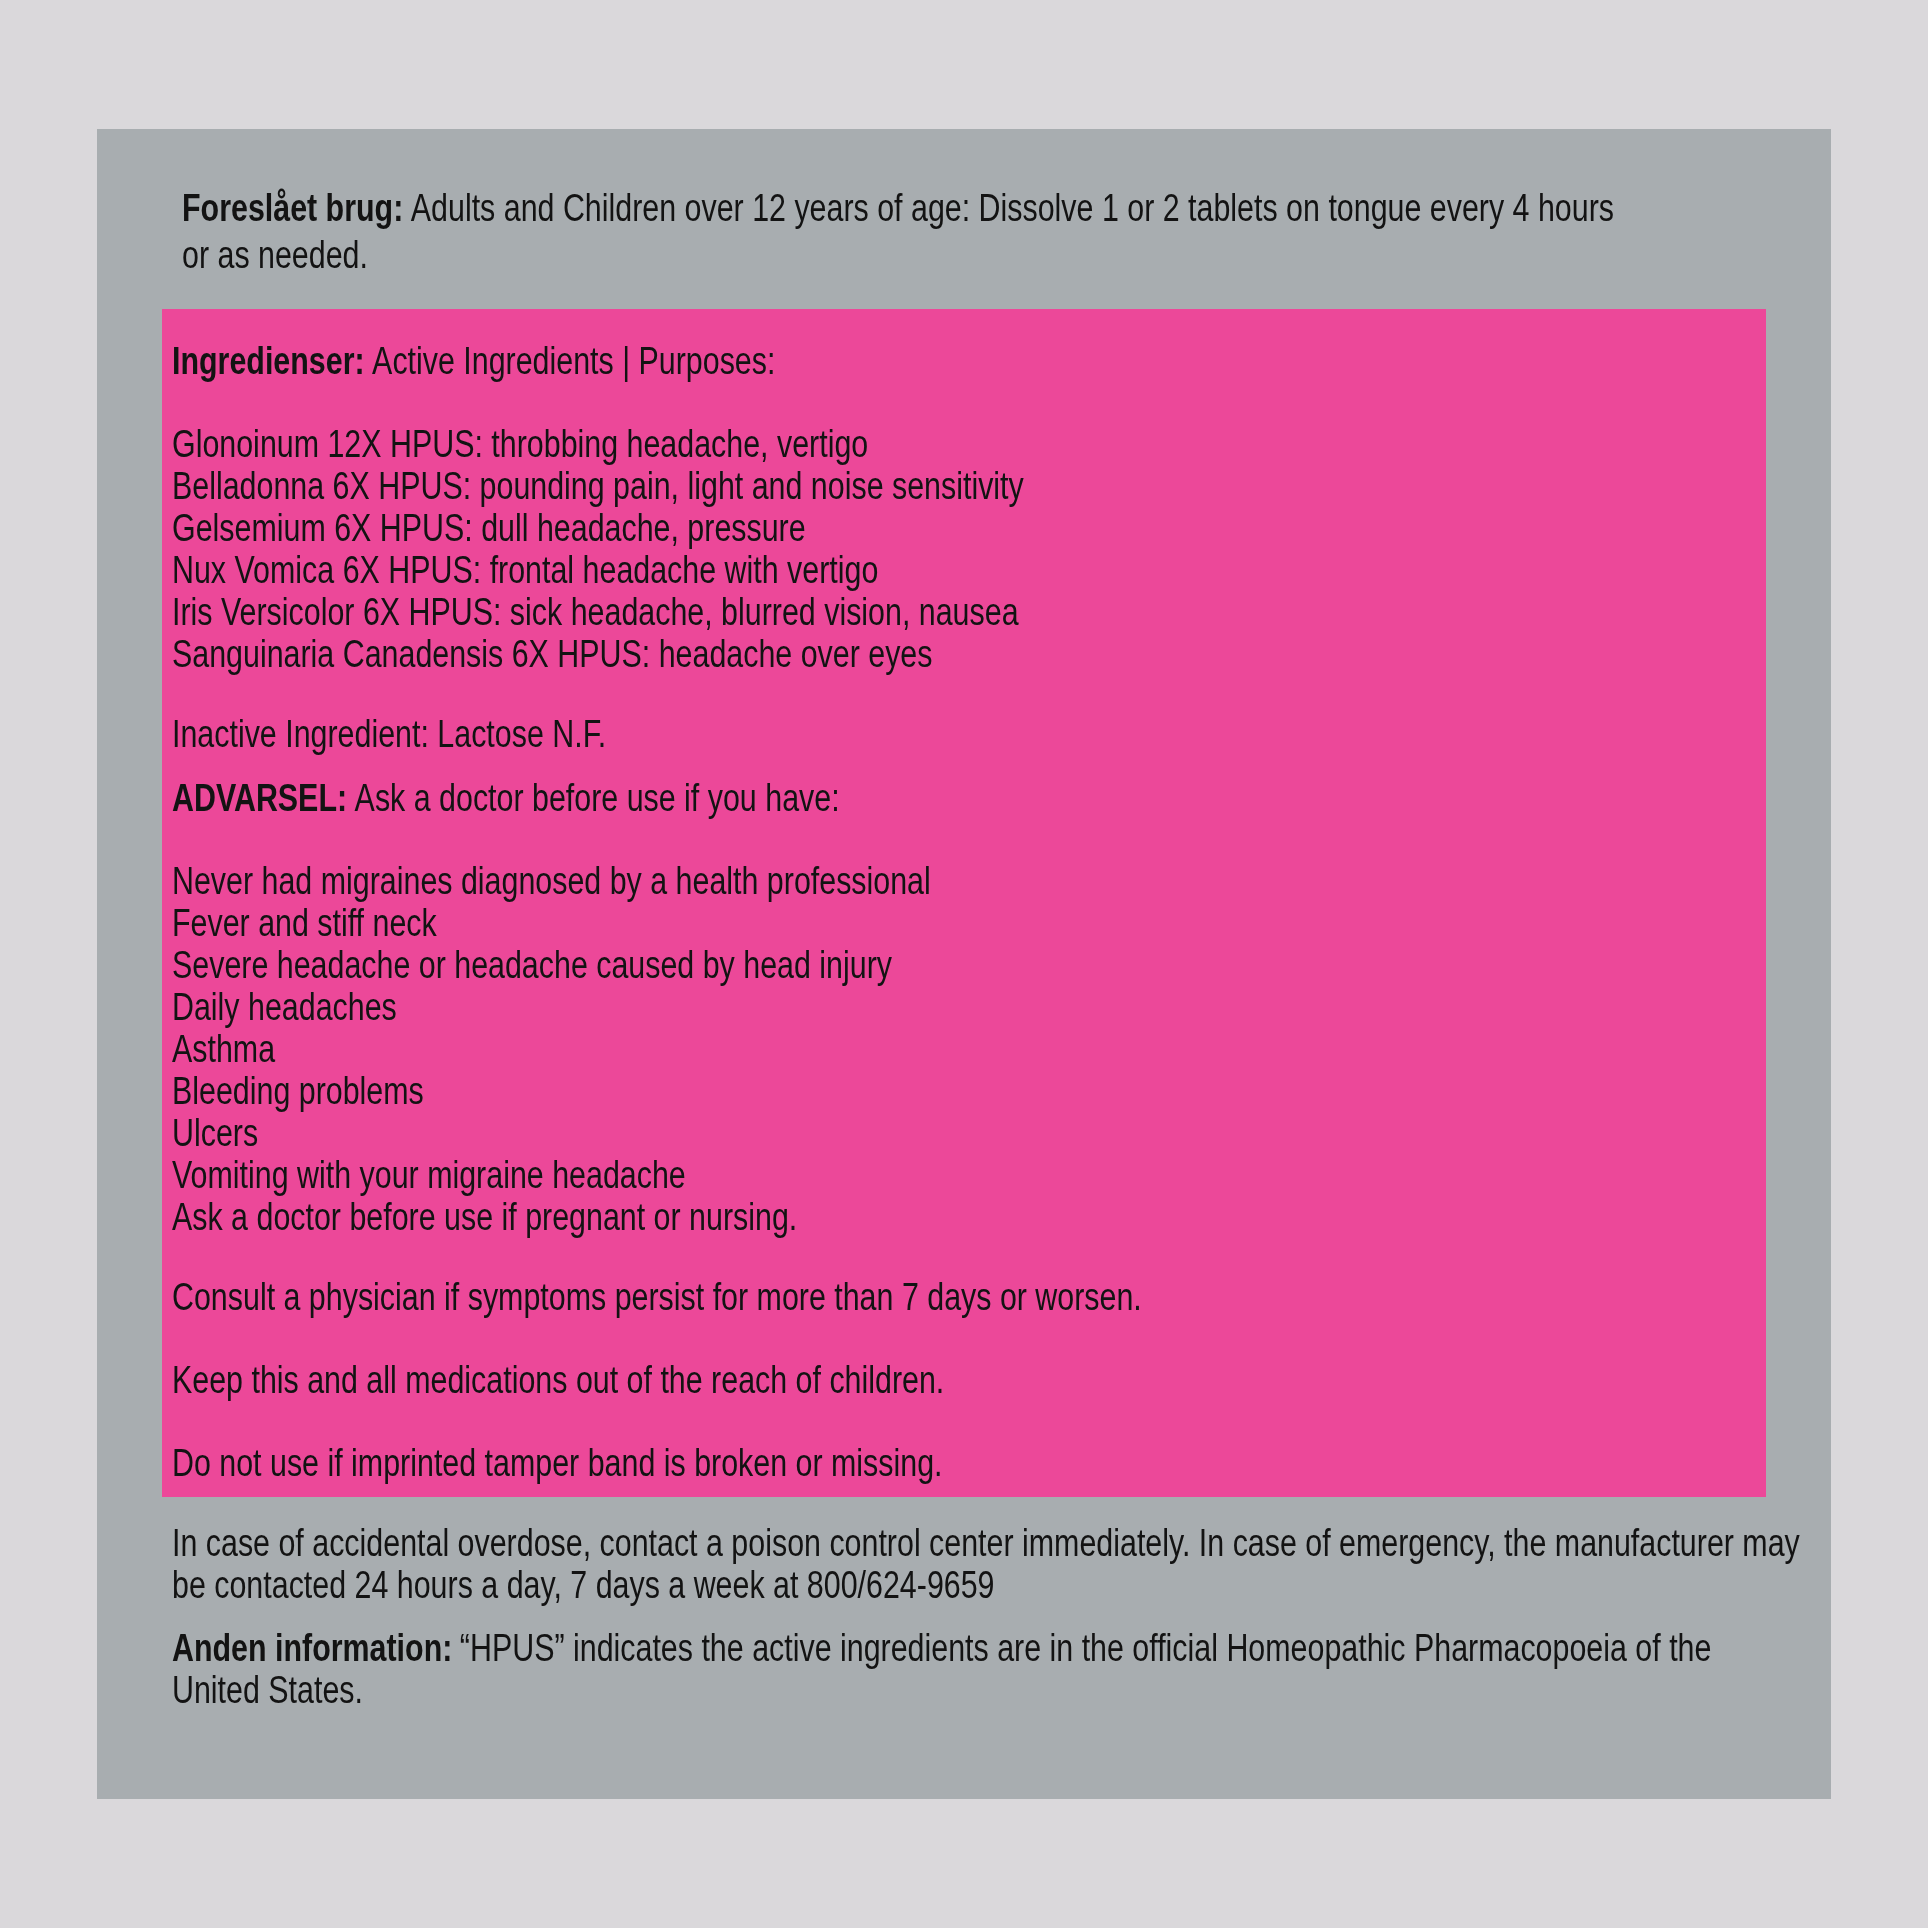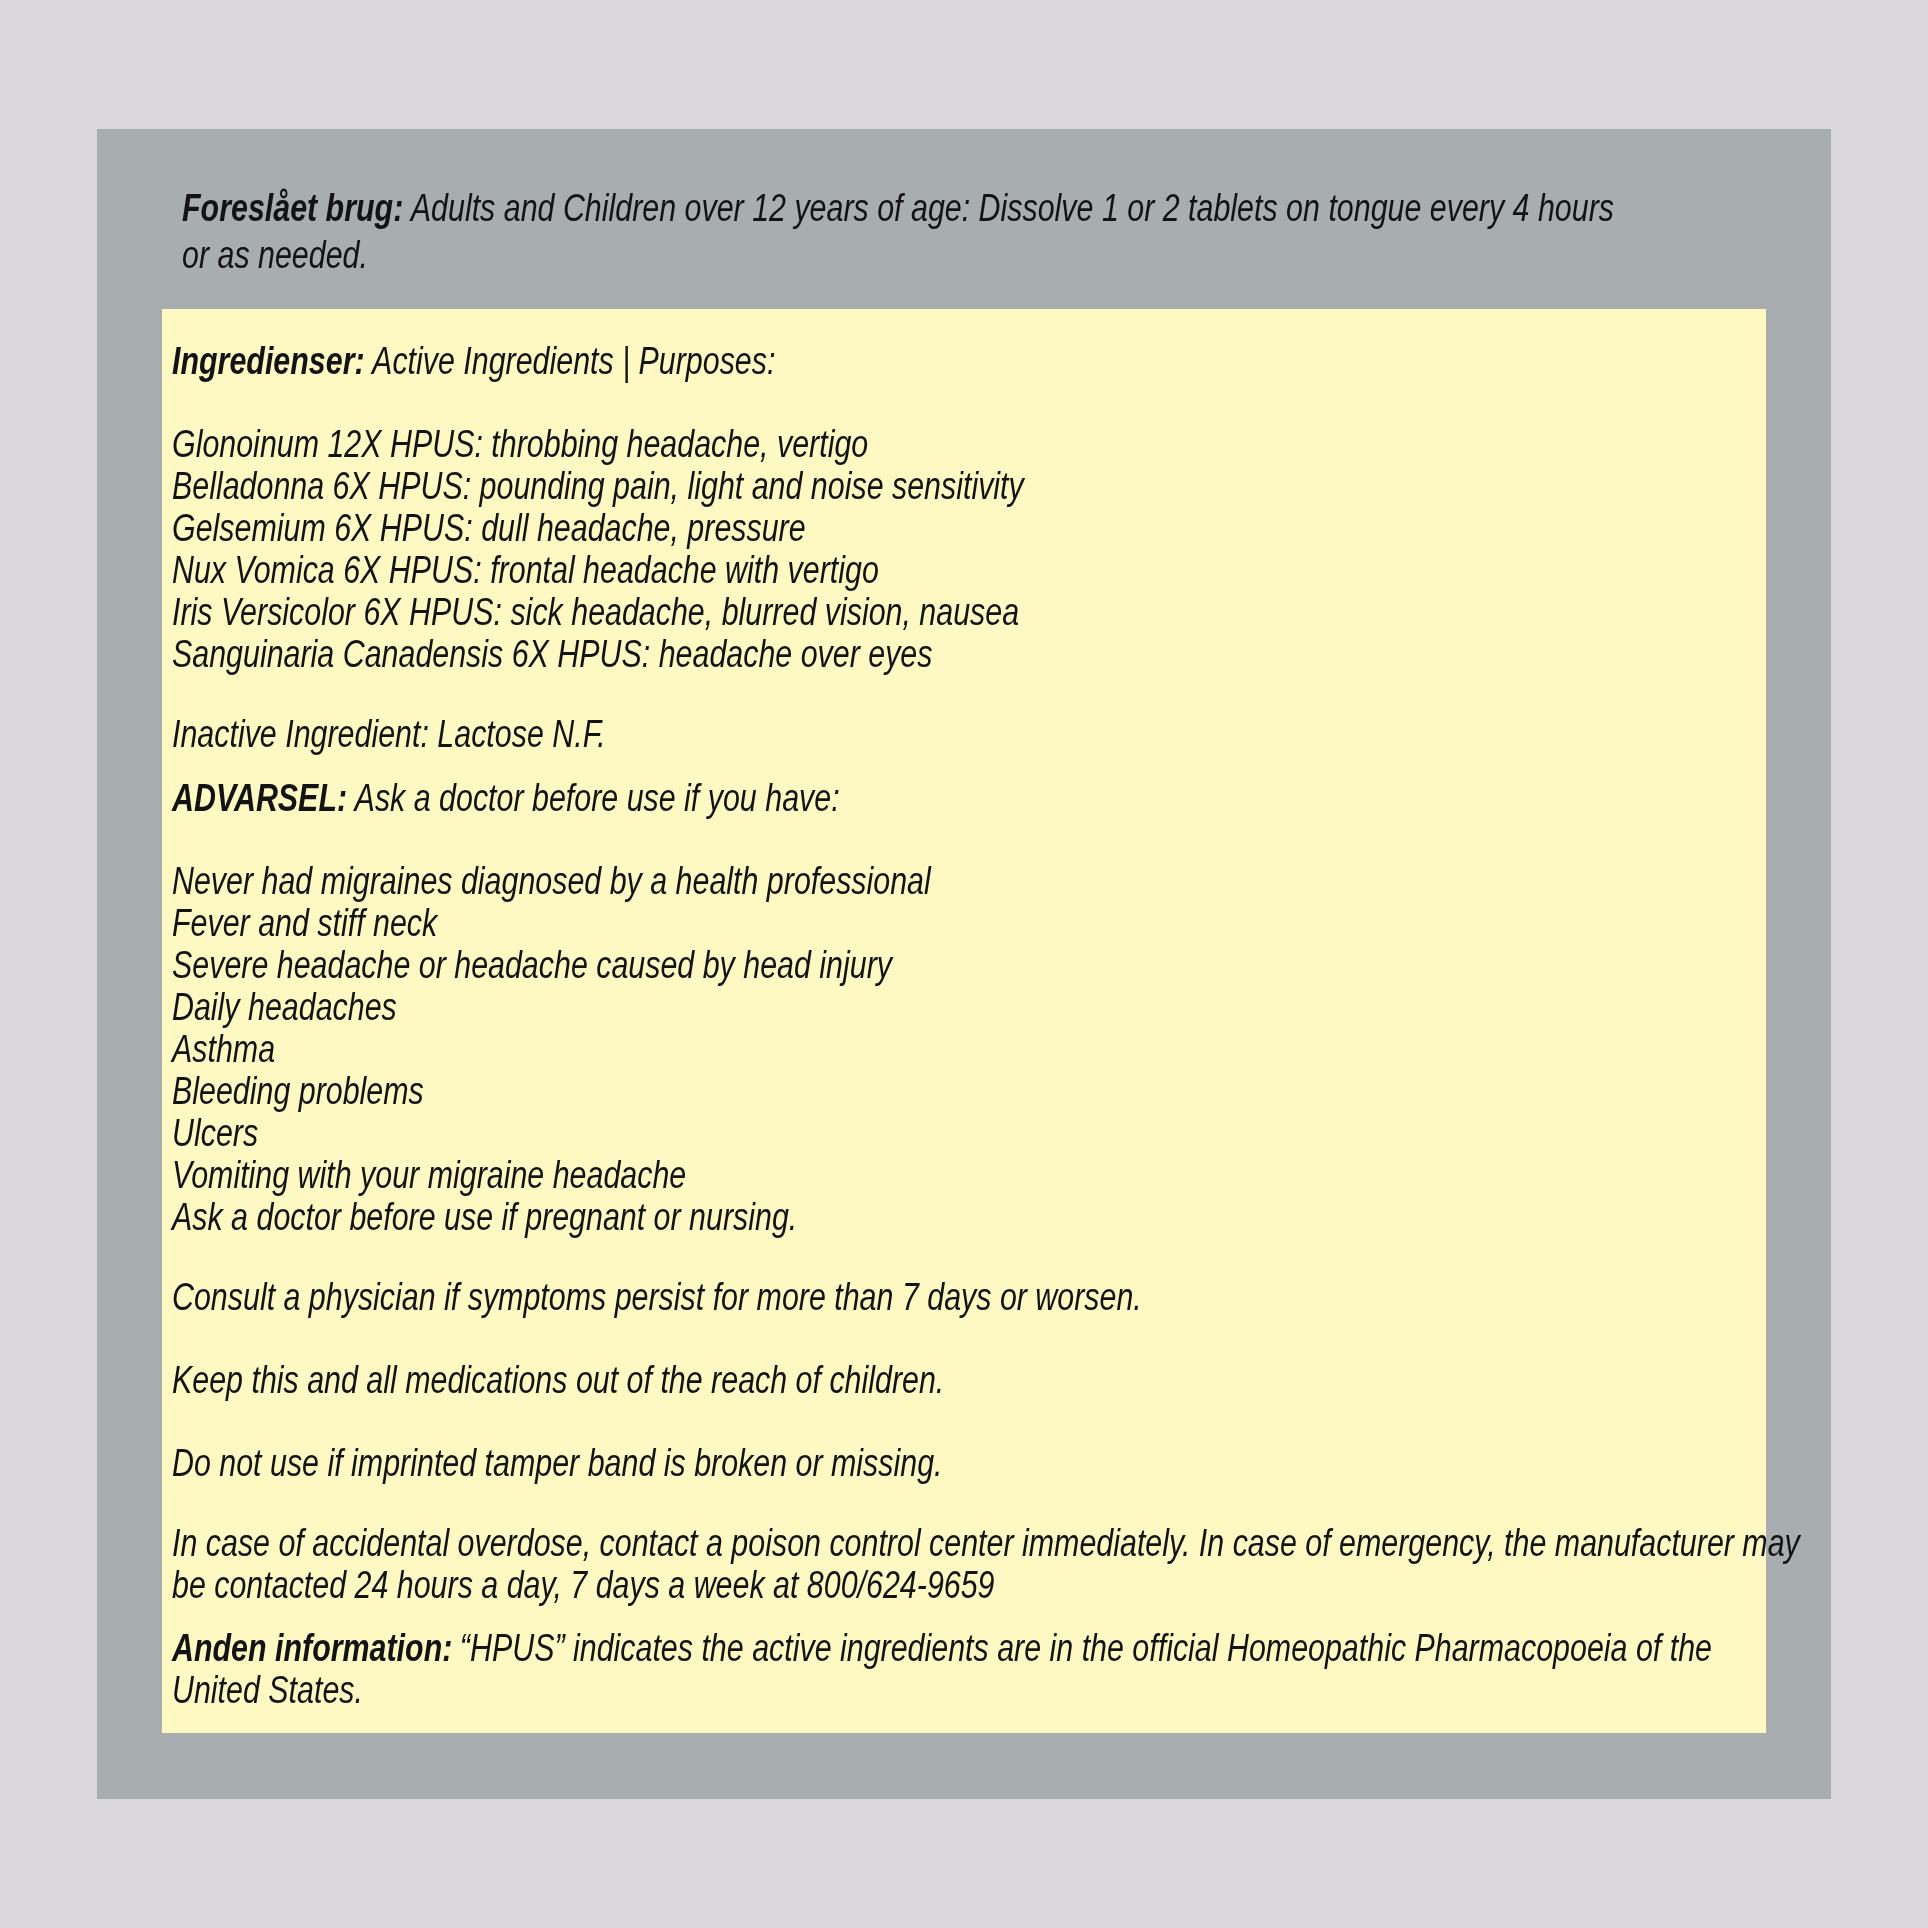--- a/index.html
+++ b/index.html
@@ -8,21 +8,20 @@
     background: #dad8db;
   }
   .stage {
     position: relative;
     width: 1928px;
     height: 1928px;
     background: #dad8db;
     overflow: hidden;
     font-family: "Liberation Sans", sans-serif;
     color: #131313;
-    font-style: italic;
   }
   .panel-gray {
     position: absolute;
     left: 97px;
     top: 129px;
     width: 1734px;
     height: 1670px;
     background: #a8adb0;
   }
   
@@ -36,22 +35,22 @@
     top: 56px;
     width: 2166px;
     font-size: 38px;
     line-height: 47px;
   }
   .panel-white {
     position: absolute;
     left: 65px;
     top: 180px;
     width: 1604px;
-    height: 1424px;
-    background: #fef9c3;
+    height: 1188px;
+    background: #ec4899;
   }
   .content {
     position: absolute;
     left: 10.4px;
     top: 31px;
     width: 1992px;
     font-size: 38px;
     line-height: 42px;
   }
   .b {

